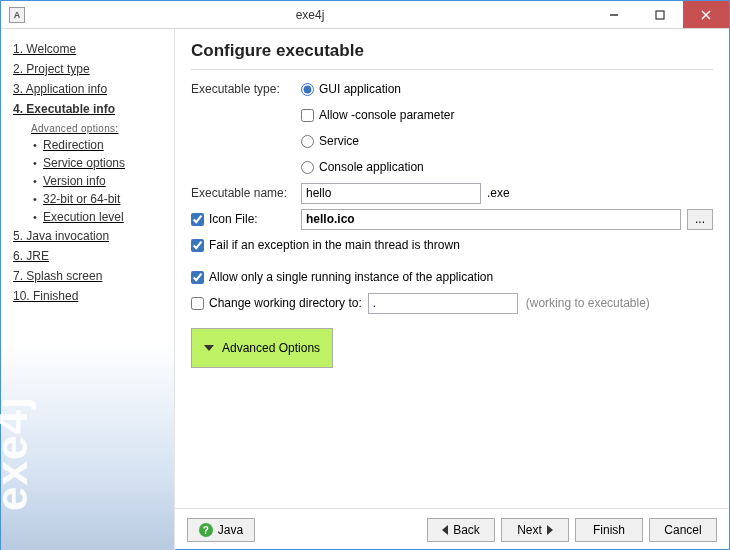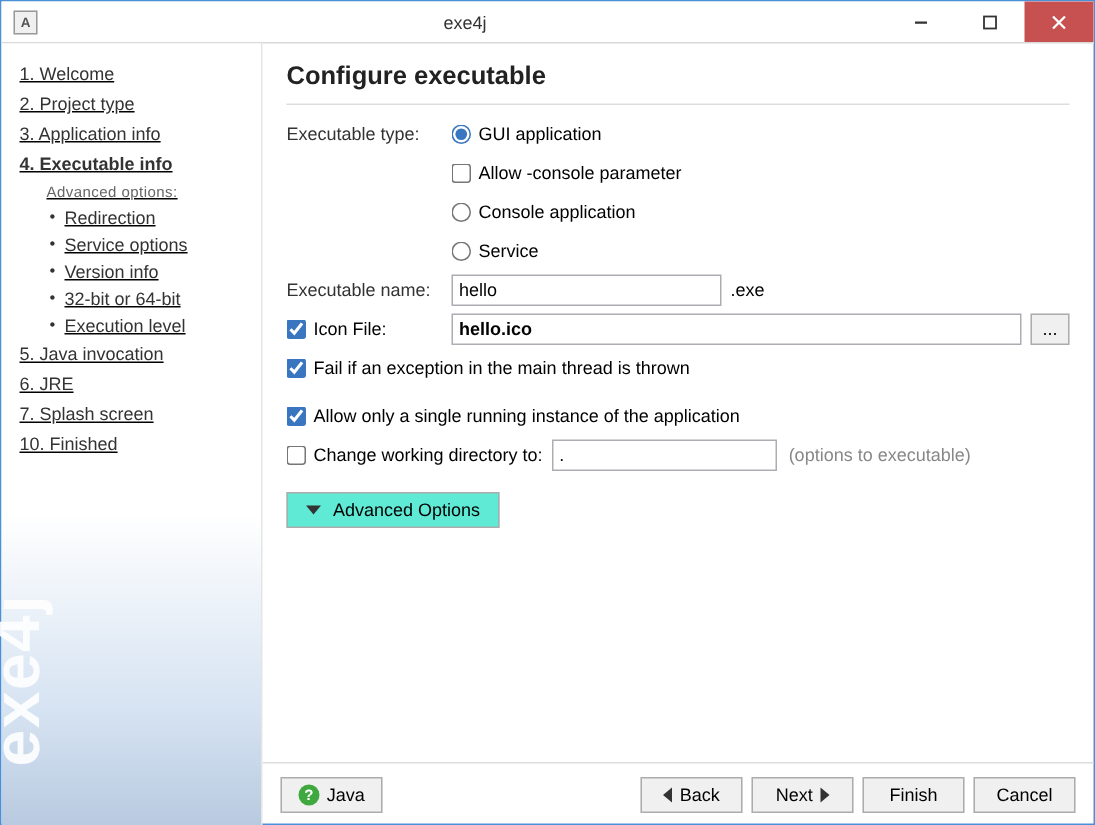--- a/index.html
+++ b/index.html
@@ -30,21 +30,21 @@
 
   .form-row { display: flex; align-items: center; margin-bottom: 4px; min-height: 22px; }
   .form-label { width: 110px; color: #333; }
   .radio, .checkbox { display: inline-flex; align-items: center; gap: 5px; }
   .radio input, .checkbox input { margin: 0; accent-color: #3a76bf; width: 13px; height: 13px; }
   .indent { margin-left: 110px; }
   .textinput { height: 21px; border: 1px solid #abadb3; padding: 0 4px; font-size: 12px; background: #fff; }
   .browse-btn { width: 26px; height: 21px; border: 1px solid #acacac; background: #f0f0f0; font-size: 12px; display: inline-flex; align-items: center; justify-content: center; cursor: default; }
   .hint { color: #888; font-size: 12px; margin-left: 8px; }
 
-  .adv-btn { display: inline-flex; align-items: center; gap: 8px; height: 24px; padding: 0 12px; border: 1px solid #acacac; background: #5eead4; margin-top: 10px; cursor: default; }
+  .adv-btn { display: inline-flex; align-items: center; gap: 8px; height: 40px; padding: 0 12px; border: 1px solid #acacac; background: #bef264; margin-top: 10px; cursor: default; }
   .tri-down { width: 0; height: 0; border-left: 5px solid transparent; border-right: 5px solid transparent; border-top: 6px solid #333; display: inline-block; }
 
   .footer { border-top: 1px solid #ddd; padding: 9px 12px; display: flex; align-items: center; }
   .btn { height: 24px; min-width: 68px; padding: 0 10px; border: 1px solid #acacac; background: #f0f0f0; display: inline-flex; align-items: center; justify-content: center; gap: 5px; cursor: default; margin-left: 6px; }
   .help-btn { margin-left: 0; }
   .help-icon { width: 14px; height: 14px; border-radius: 50%; background: #3fa83f; color: #fff; display: inline-flex; align-items: center; justify-content: center; font-weight: bold; font-size: 10px; }
   .spacer { flex: 1; }
   .tri-left { width: 0; height: 0; border-top: 5px solid transparent; border-bottom: 5px solid transparent; border-right: 6px solid #333; display: inline-block; }
   .tri-right { width: 0; height: 0; border-top: 5px solid transparent; border-bottom: 5px solid transparent; border-left: 6px solid #333; display: inline-block; }
 
@@ -114,27 +114,27 @@
         </div>
         <div class="form-row indent">
           <label class="checkbox" style="">
             <input type="checkbox" style="">
             <span>Allow -console parameter</span>
           </label>
         </div>
         <div class="form-row indent">
           <label class="radio">
             <input type="radio" name="etype" style="">
-            <span>Console application</span>
+            <span>Service</span>
           </label>
         </div>
         <div class="form-row indent">
           <label class="radio">
             <input type="radio" name="etype" style="">
-            <span>Service</span>
+            <span>Console application</span>
           </label>
         </div>
 
         <div class="form-row" style="margin-top:4px">
           <div class="form-label">Executable name:</div>
           <input class="textinput" style="width: 180px;" value="hello">
           <span style="margin-left:6px">.exe</span>
         </div>
 
         <div class="form-row">
@@ -159,21 +159,21 @@
             <input type="checkbox" checked="" style="">
             <span>Allow only a single running instance of the application</span>
           </label>
         </div>
         <div class="form-row">
           <label class="checkbox">
             <input type="checkbox" style="">
             <span>Change working directory to:</span>
           </label>
           <input class="textinput" style="width: 150px; margin-left: 6px;" value=".">
-          <span class="hint">(options to executable)</span>
+          <span class="hint">(working to executable)</span>
         </div>
 
         <div class="adv-btn">
           <span class="tri-down"></span>
           <span>Advanced Options</span>
         </div>
       </div>
 
       <div class="footer">
         <div class="btn help-btn">

